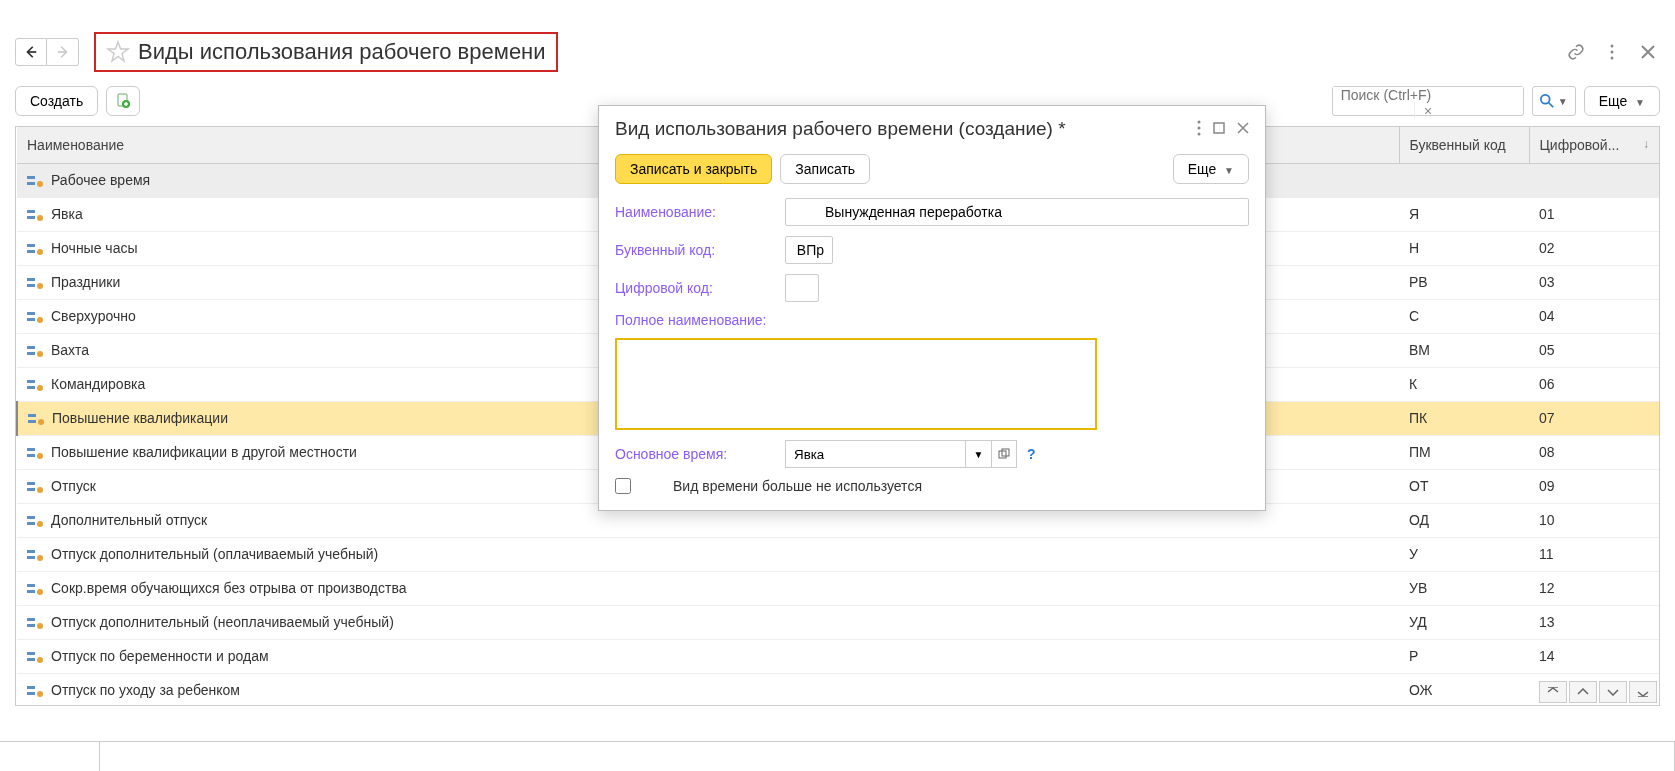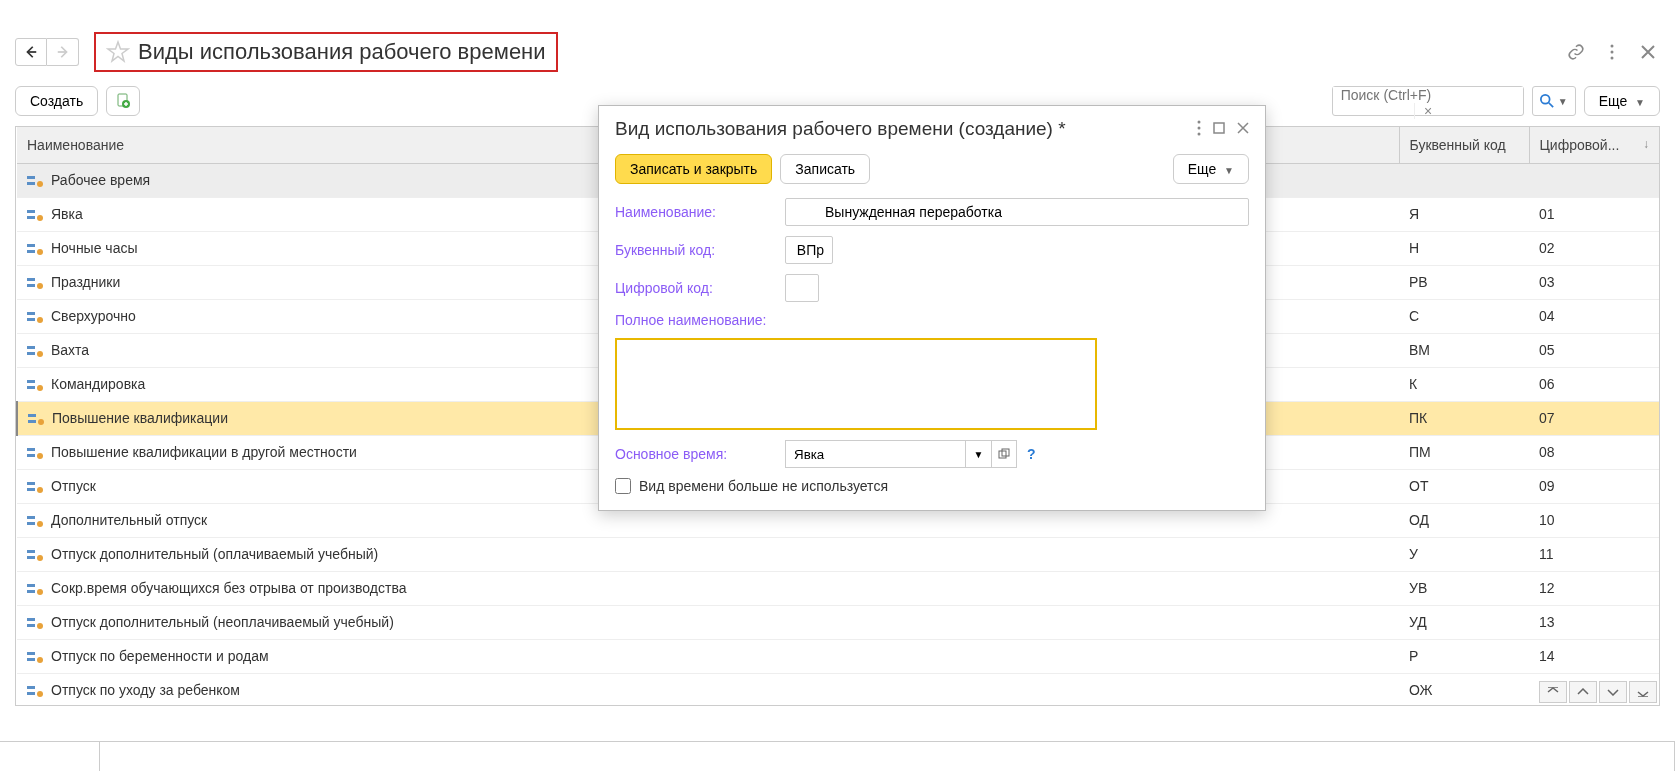--- a/index.html
+++ b/index.html
@@ -63,21 +63,21 @@
 .form-input { border: 1px solid #ccc; padding: 5px 8px; border-radius: 2px; font-size: 14px; }
 .form-input.w-full { flex: 1; padding-left: 39px; }
 .form-input.w-small { width: 48px; text-align: right; }
 .form-input.w-xs { width: 34px; }
 .form-textarea { width: 482px; height: 92px; border: 2px solid #e8b800; padding: 6px 8px; font-size: 14px; resize: none; outline: none; }
 .select-wrap { display: flex; align-items: center; }
 .select-input { border: 1px solid #ccc; padding: 5px 8px; width: 180px; height: 28px; border-right: none; }
 .select-btn { width: 26px; height: 28px; border: 1px solid #ccc; background: #fff; border-right: none; display: flex; align-items: center; justify-content: center; cursor: pointer; font-size: 10px; }
 .select-btn:last-of-type { border-right: 1px solid #ccc; }
 .help-icon { margin-left: 10px; color: #2a7bd4; cursor: pointer; font-weight: bold; }
-.checkbox-row { display: flex; align-items: center; margin-top: 6px; }
+.checkbox-row { display: flex; align-items: center; margin-top: 6px; gap: 34px; }
 .checkbox-row input { margin-right: 8px; width: 16px; height: 16px; }
 
 
 .bottom-bar { position: absolute; bottom: 0; left: 0; right: 0; height: 30px; border-top: 1px solid #ccc; display: flex; }
 .bottom-bar .seg { border-right: 1px solid #ccc; height: 100%; }
 
 
 .svg-ico { width: 14px; height: 14px; }
 </style>
 </head>

